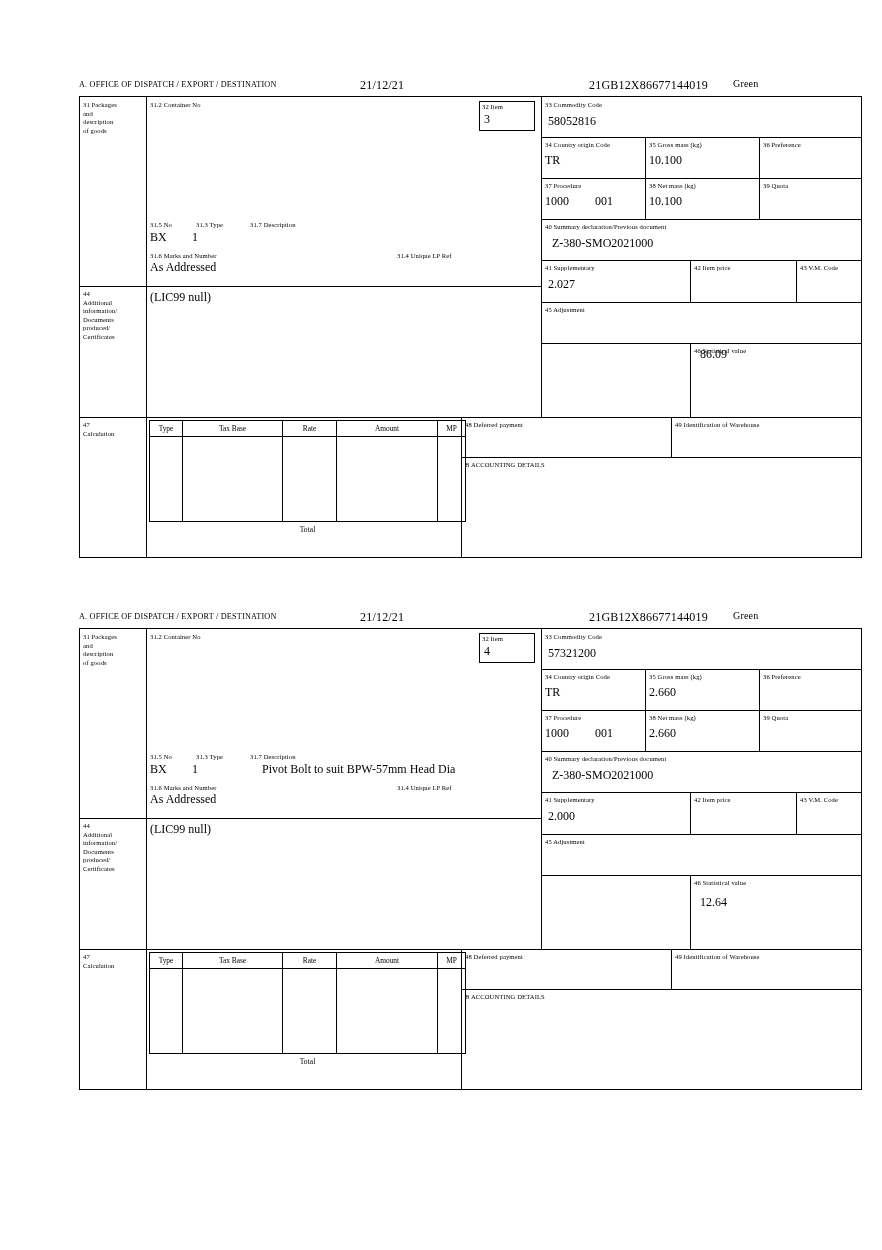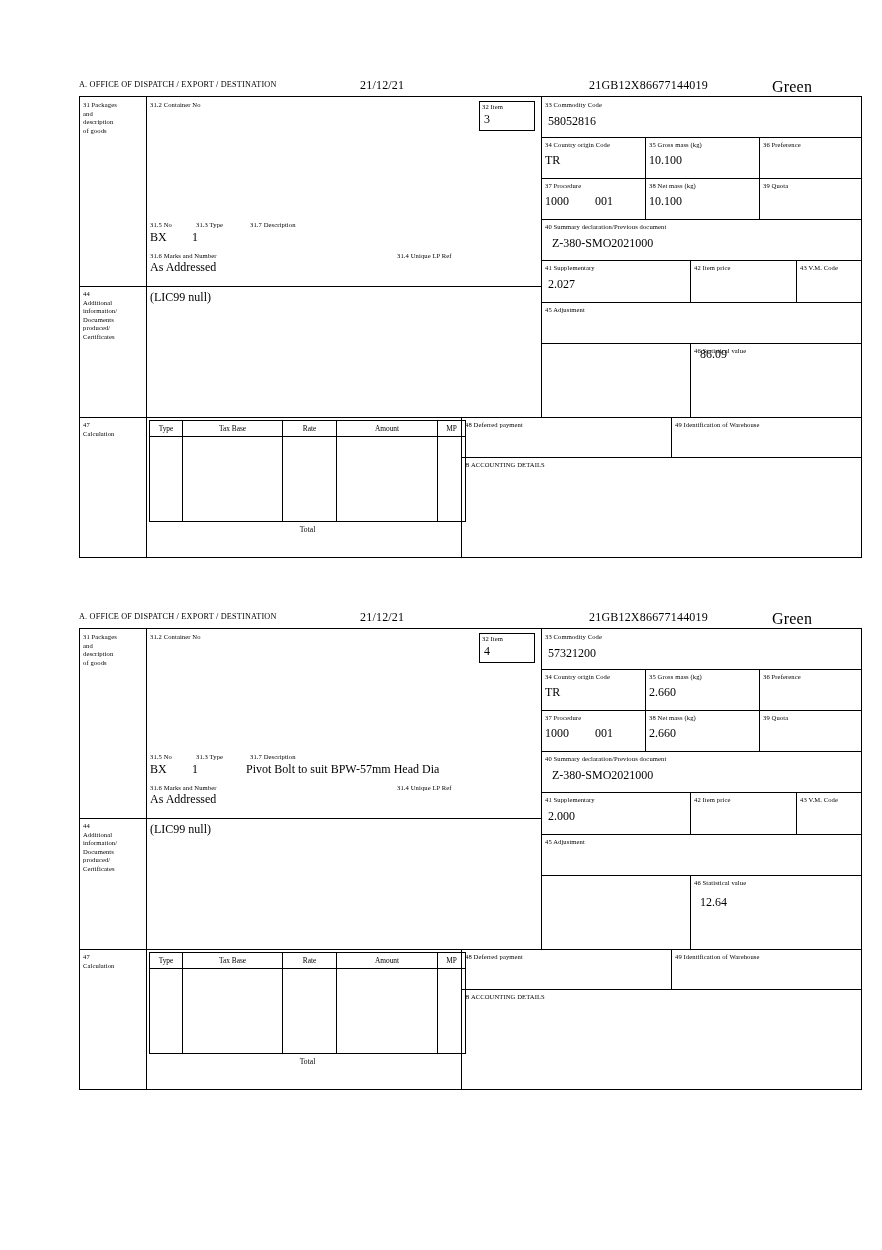--- a/index.html
+++ b/index.html
@@ -48,23 +48,23 @@
     font-size: 12px;
   }
   .form-header .hdr-mrn {
     position: absolute;
     left: 510px;
     top: 0px;
     font-size: 12px;
   }
   .form-header .hdr-lane {
     position: absolute;
-    left: 693px;
+    left: 654px;
     top: 0px;
-    font-size: 16px;
+    font-size: 10px;
   }
 
   
   .box {
     position: relative;
     border: 1px solid #000;
     width: 781px;
     height: 460px;
     box-sizing: content-box;
   }
@@ -298,21 +298,21 @@
         <div class="lbl" style="padding-left:2px; padding-top:1px;">32 Item</div>
         <div class="val" style="padding-left:4px; line-height:14px;">4</div>
       </div>
 
       <div class="cell lbl" style="left:70px; top:124px;">31.5 No</div>
       <div class="cell lbl" style="left:116px; top:124px;">31.3 Type</div>
       <div class="cell lbl" style="left:170px; top:124px;">31.7 Description</div>
 
       <div class="cell val" style="left:70px; top:133px;">BX</div>
       <div class="cell val" style="left:112px; top:133px;">1</div>
-      <div class="cell val" style="left:166px; top:133px; width:320px;">Pivot Bolt to suit BPW-57mm Head Dia</div>
+      <div class="cell val" style="left:182px; top:133px; width:320px;">Pivot Bolt to suit BPW-57mm Head Dia</div>
 
       <div class="cell lbl" style="left:70px; top:155px;">31.6 Marks and Number</div>
       <div class="cell lbl" style="left:317px; top:155px;">31.4 Unique LP Ref</div>
       <div class="cell val" style="left:70px; top:163px;">As Addressed</div>
       <div class="cell val" style="left:317px; top:163px;"></div>
 
       <div class="cell" style="left:0; top:189px; width:461px; height:0; border-top:1px solid #000;"></div>
 
       <div class="cell" style="left:461px; top:0; width:0; height:320px; border-left:1px solid #000;"></div>
 

